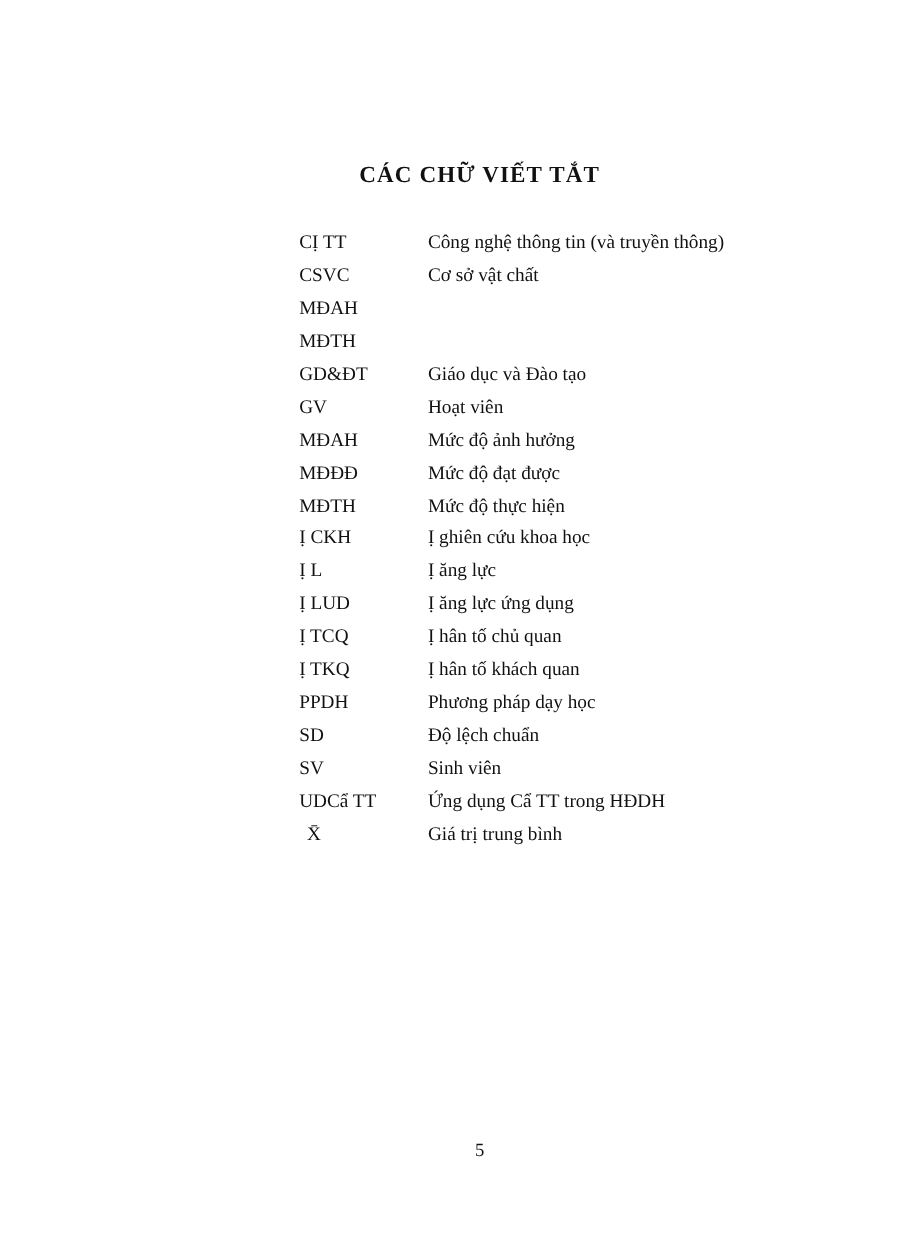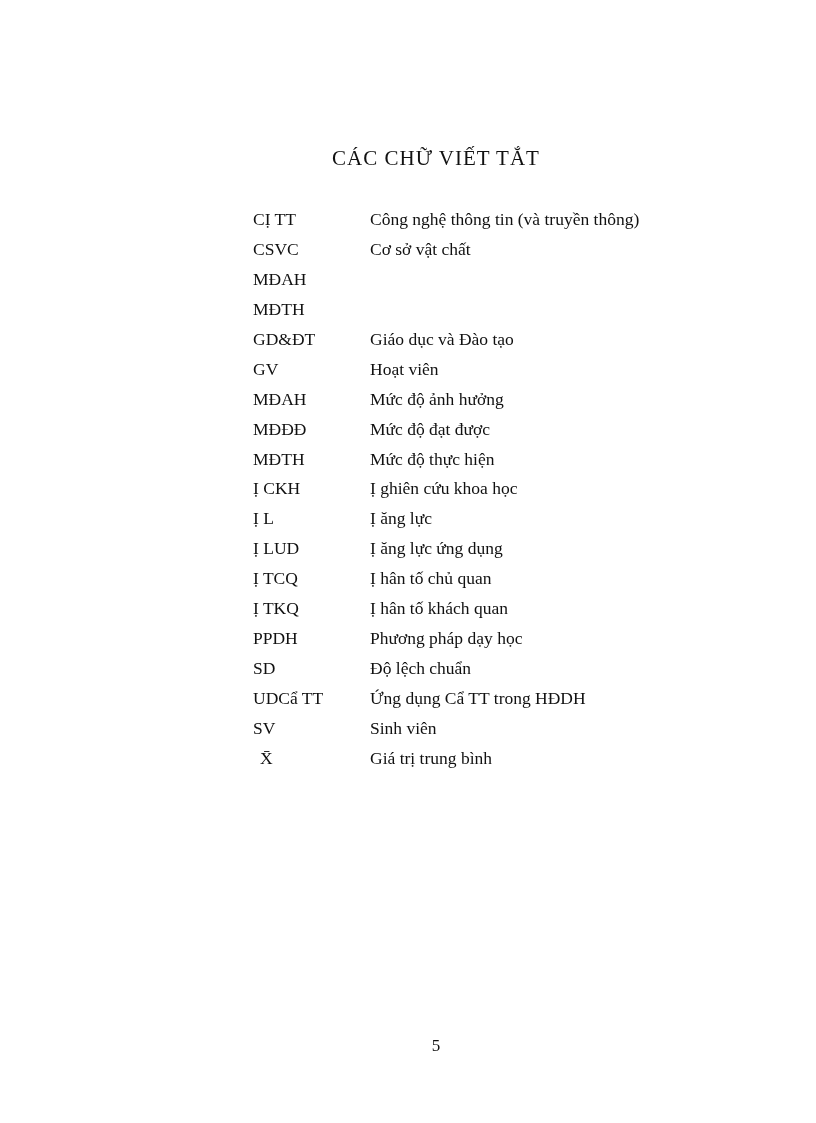--- a/index.html
+++ b/index.html
@@ -17,37 +17,38 @@
     overflow: hidden;
   }
   .doc-title {
     position: absolute;
     top: 146px;
     left: 112px;
     right: 56px;
     margin: 0;
     text-align: center;
     font-size: 21px;
-    font-weight: normal;
+    font-weight: bold;
     letter-spacing: 1px;
     color: #111111;
   }
   .abbr-list {
     position: absolute;
     top: 205px;
     left: 253px;
     right: 50px;
   }
   .abbr-row {
     display: flex;
     align-items: flex-start;
     height: 29.95px;
     font-size: 17.5px;
     line-height: 29.95px;
     white-space: nowrap;
+    margin-left: 19px;
   }
   .abbr-cell {
     flex: none;
     width: 117px;
   }
   .abbr-cell.xbar {
     padding-left: 7px;
     width: 110px;
   }
   .meaning-cell {
@@ -143,27 +144,27 @@
     <span class="abbr-cell">PPDH</span>
     <span class="meaning-cell">Phương pháp dạy học</span>
   </div>
 
   <div class="abbr-row">
     <span class="abbr-cell">SD</span>
     <span class="meaning-cell">Độ lệch chuẩn</span>
   </div>
 
   <div class="abbr-row">
-    <span class="abbr-cell">UDCẩ TT</span>
-    <span class="meaning-cell">Ứng dụng Cẩ TT trong HĐDH</span>
+    <span class="abbr-cell">SV</span>
+    <span class="meaning-cell">Sinh viên</span>
   </div>
 
   <div class="abbr-row">
-    <span class="abbr-cell">SV</span>
-    <span class="meaning-cell">Sinh viên</span>
+    <span class="abbr-cell">UDCẩ TT</span>
+    <span class="meaning-cell">Ứng dụng Cẩ TT trong HĐDH</span>
   </div>
 
   <div class="abbr-row">
     <span class="abbr-cell xbar">X̄</span>
     <span class="meaning-cell">Giá trị trung bình</span>
   </div>
 </div>
 
   <div class="page-number">5</div>
 </div>

